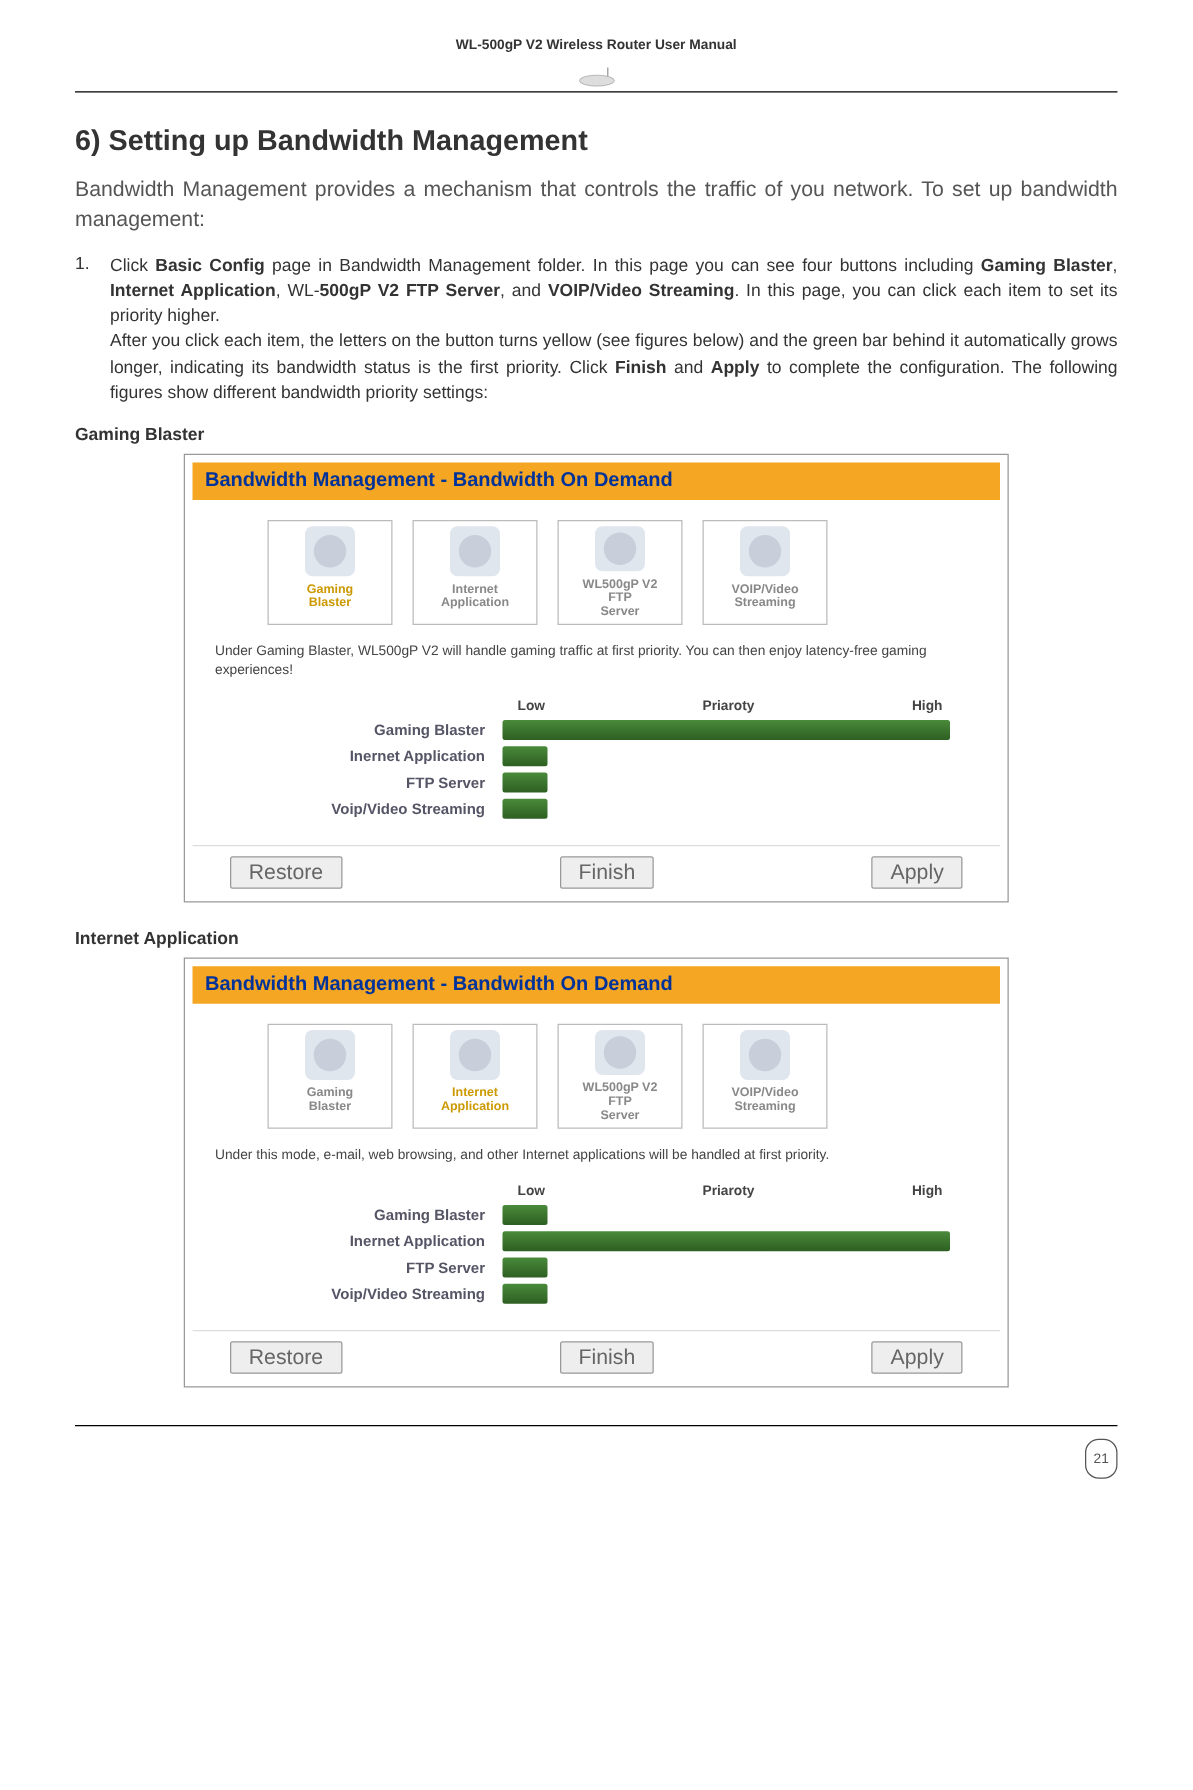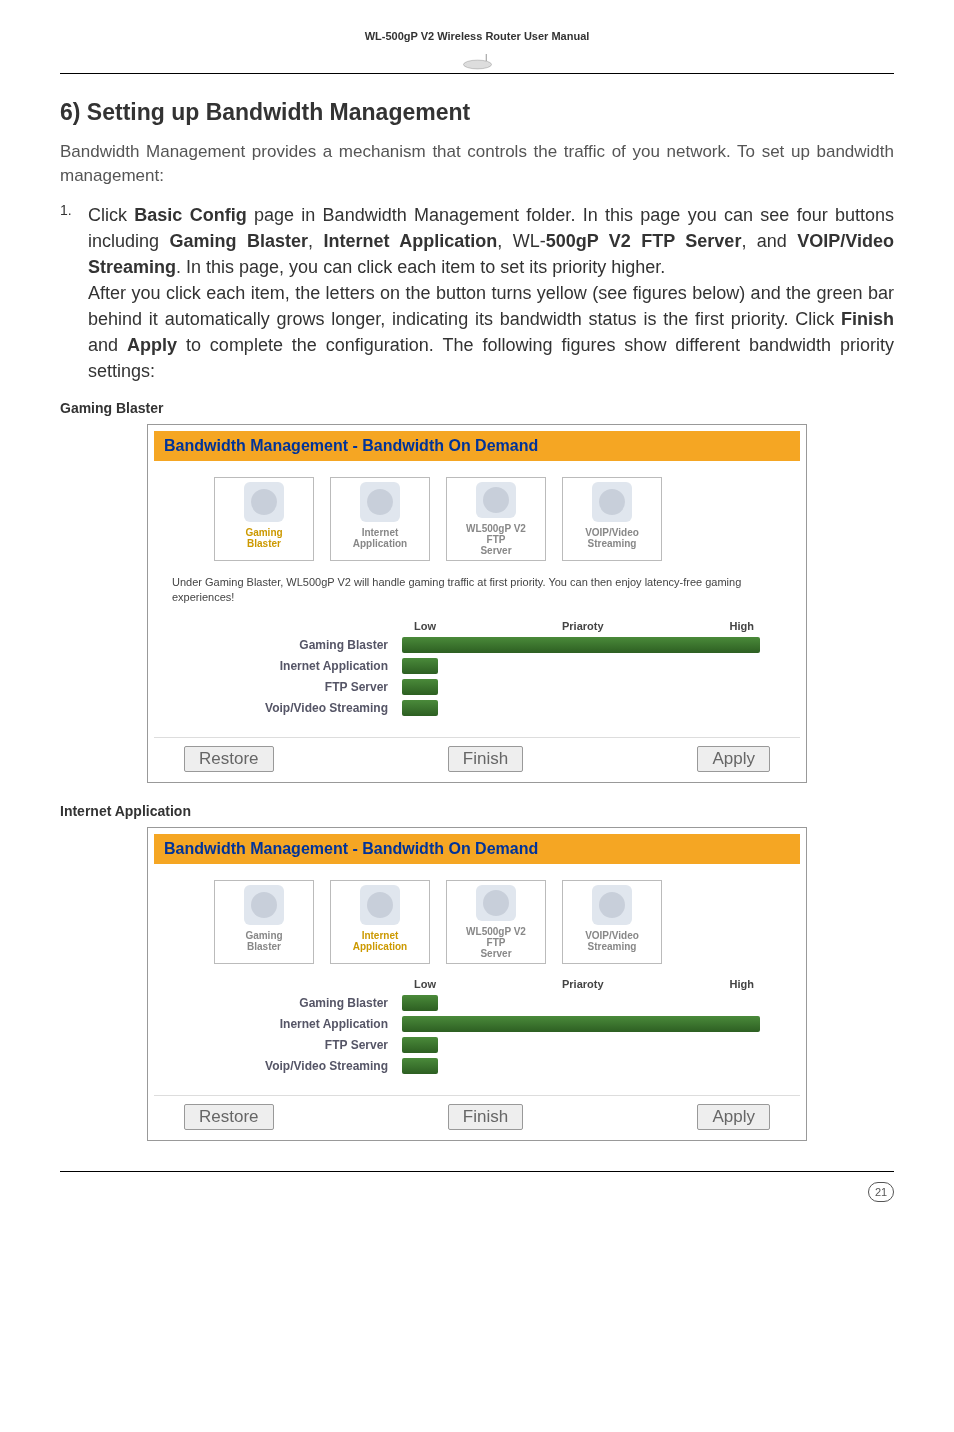--- a/index.html
+++ b/index.html
@@ -42,21 +42,21 @@
       font-size: 17px;
       line-height: 1.4;
       color: #555;
       margin-bottom: 14px;
       text-align: justify;
     }
     .step {
       margin-bottom: 16px;
     }
     .step-text {
-      font-size: 18px;
+      font-size: 14px;
       line-height: 1.45;
       text-align: justify;
       margin-left: 28px;
     }
     .step-num {
       float: left;
       font-size: 14px;
     }
     .subhead {
       font-size: 14px;
@@ -194,21 +194,21 @@
       border-top: 1.5px solid #000;
       margin-top: 30px;
       padding-top: 10px;
       display: flex;
       justify-content: flex-end;
     }
     .page-num {
       border: 1px solid #555;
       border-radius: 11px;
       width: 26px;
-      height: 20px;
+      height: 32px;
       display: flex;
       align-items: center;
       justify-content: center;
       font-size: 11px;
       color: #555;
       text-align: right;
     }
   </style>
 </head>
 <body>
@@ -322,20 +322,21 @@
       <div class="mode-label" style="white-space:pre-line">WL500gP V2
 FTP
 Server</div>
     </div>
     <div class="mode-tile">
       <div class="mode-icon"></div>
       <div class="mode-label" style="white-space:pre-line">VOIP/Video
 Streaming</div>
     </div>
   </div>
+  <div class="desc-text">Under this mode, e-mail, web browsing, and other Internet applications will be handled at first priority.</div>
   <div class="priority-block">
     <div class="priority-header">
       <span>Low</span>
       <span class="center">Priaroty</span>
       <span>High</span>
     </div>
     <div class="prio-row">
       <div class="prio-label">Gaming Blaster</div>
       <div class="prio-bar-track">
           <div class="prio-bar" style="width:10%"></div>

